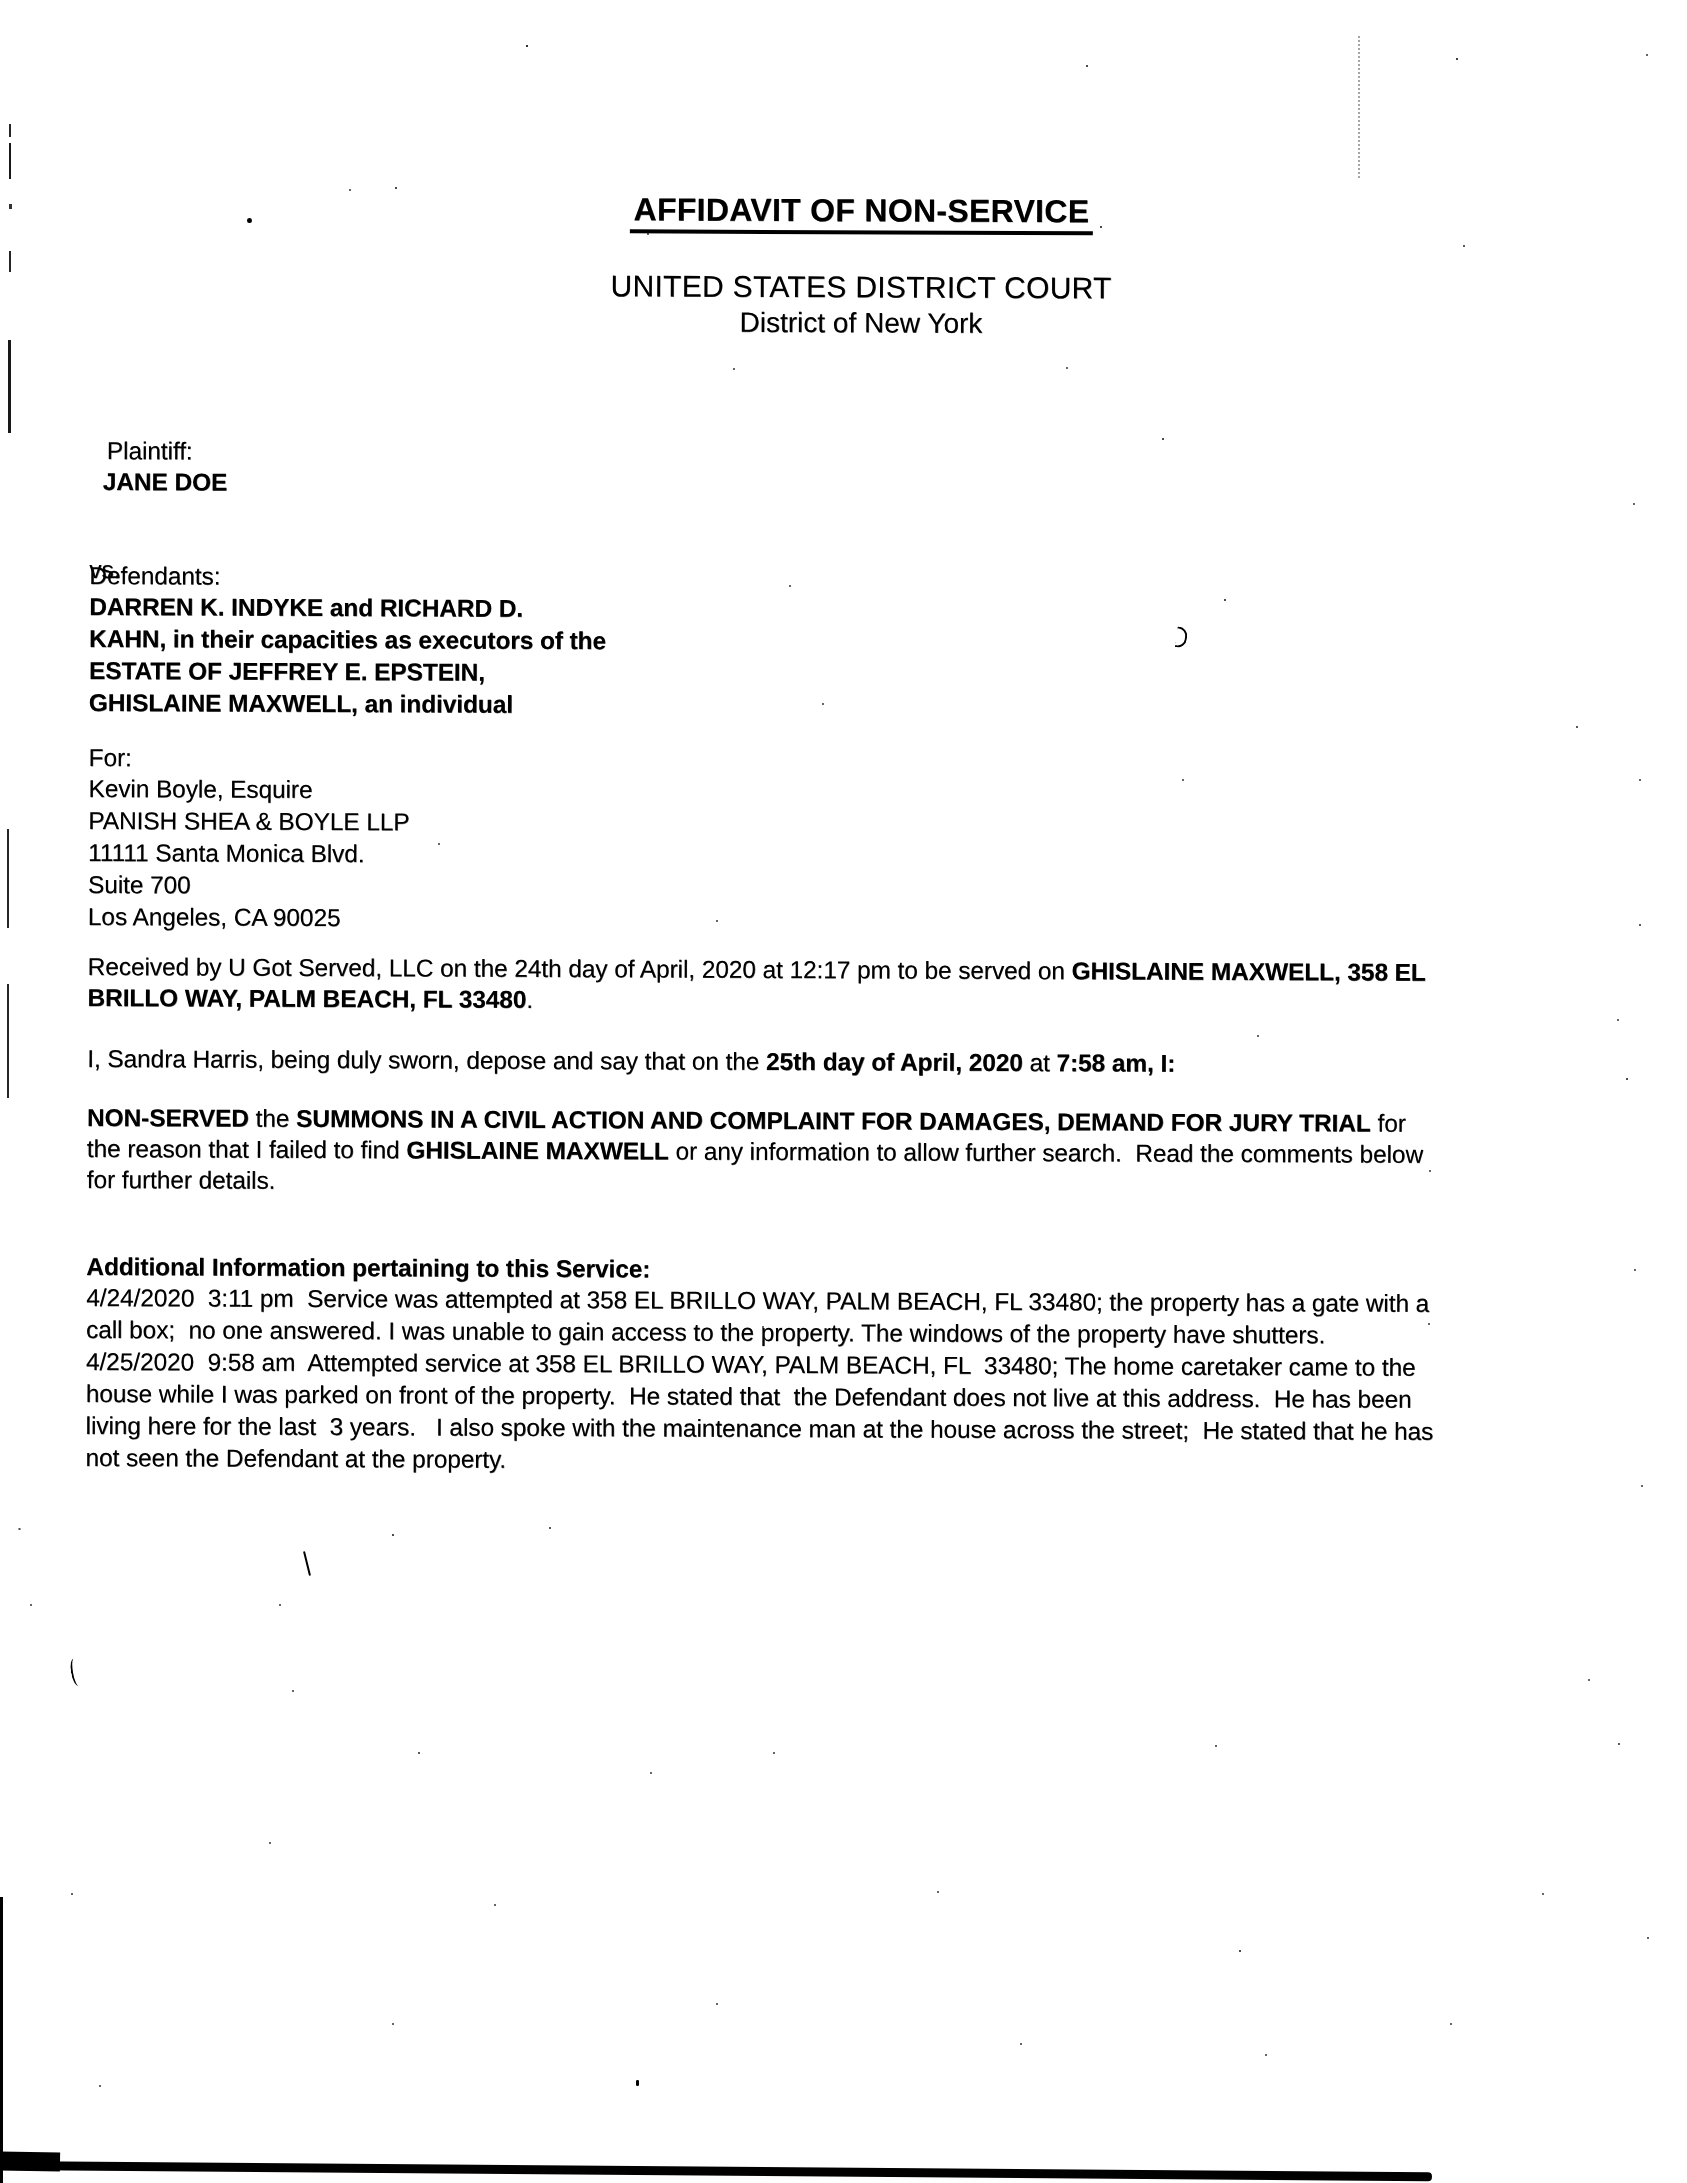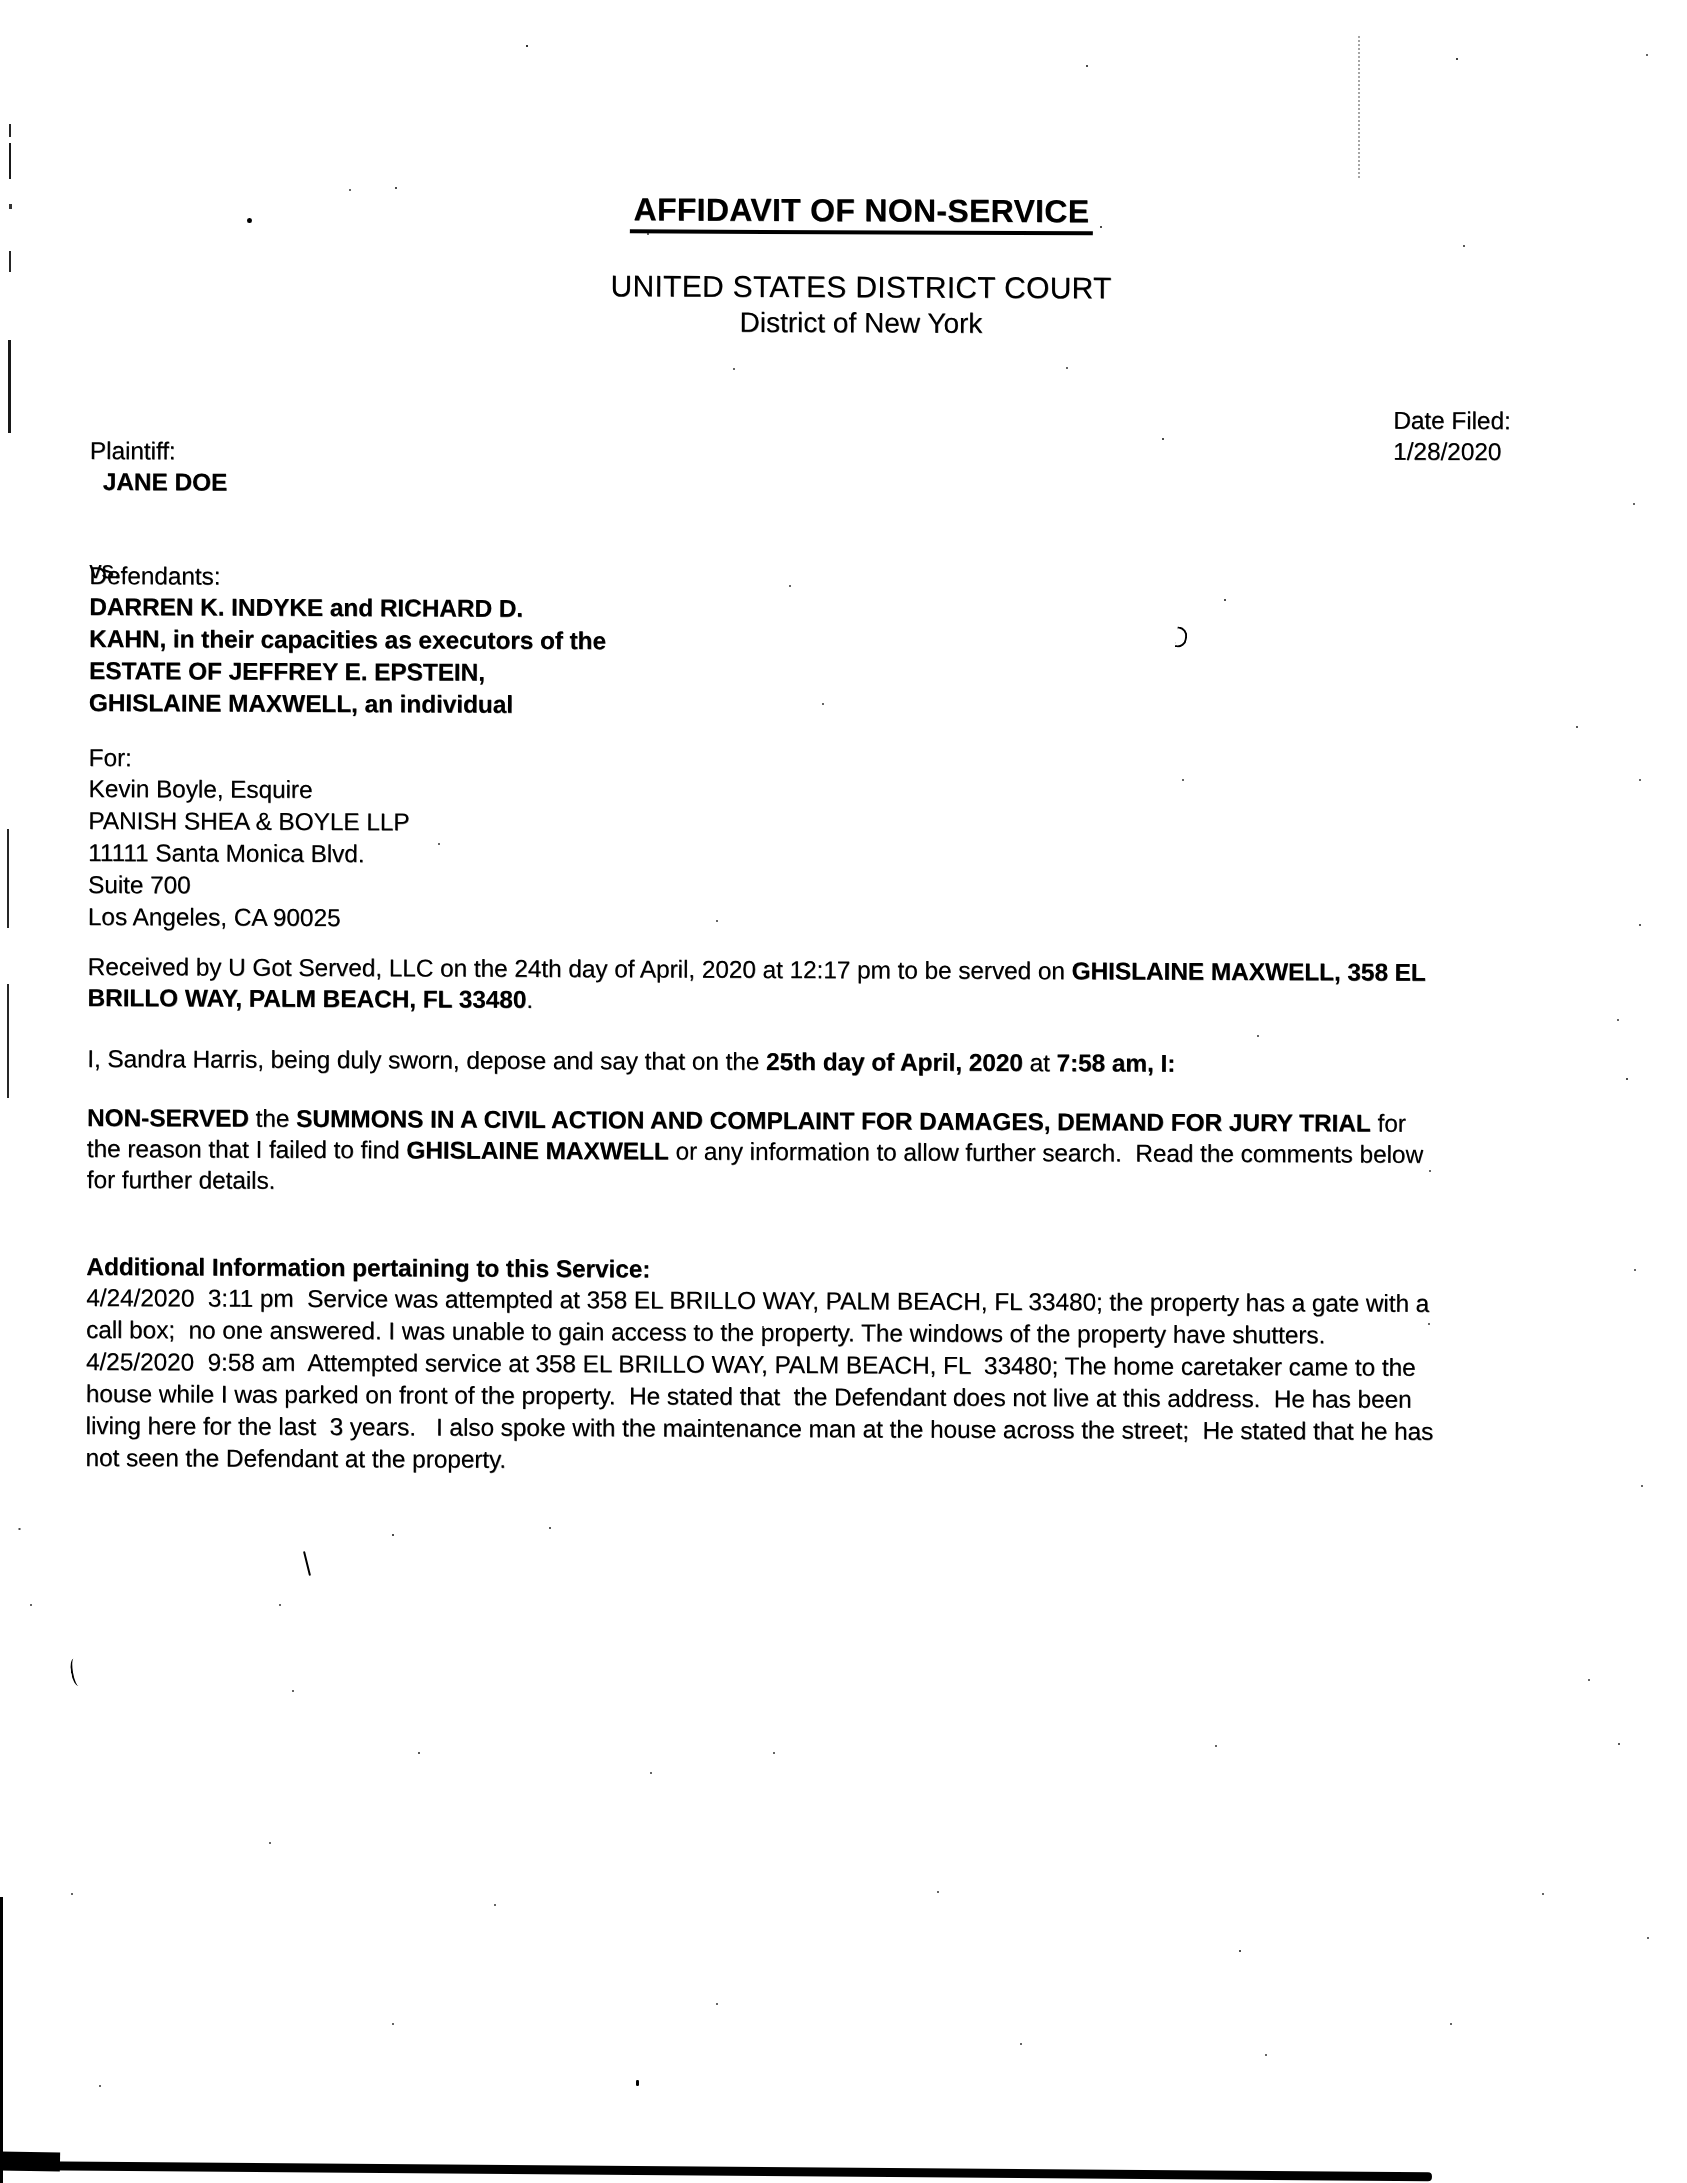--- a/index.html
+++ b/index.html
@@ -106,26 +106,22 @@
 <div class="page">
 
   <div class="content">
 
     <div class="abs center" style="top:191px;">
       <span class="doc-title">AFFIDAVIT OF NON-SERVICE</span>
     </div>
     <div class="abs center court" style="top:267px;">UNITED STATES DISTRICT COURT</div>
     <div class="abs center district" style="top:304px;">District of New York</div>
 
-    <div class="abs body-text line" style="left:1354px;top:368px;">
-      <span>Date Filed:</span>
-      <span>1/28/2020</span>
-    </div>
 
-    <div class="abs body-text line" style="left:91px;top:435px;">Plaintiff:</div>
+    <div class="abs body-text line" style="left:108px;top:435px;">Plaintiff:</div>
     <div class="abs body-text line b" style="left:104px;top:466px;">JANE DOE</div>
     <div class="abs body-text line" style="left:91px;top:514px;margin-top:40px;">vs.</div>
 
     <div class="abs body-text line" style="left:91px;top:560px;">Defendants:</div>
     <div class="abs body-text lh48 b" style="left:91px;top:591px;">
       <div class="line">DARREN K. INDYKE and RICHARD D.</div>
       <div class="line">KAHN, in their capacities as executors of the</div>
       <div class="line">ESTATE OF JEFFREY E. EPSTEIN,</div>
       <div class="line">GHISLAINE MAXWELL, an individual</div>
     </div>

